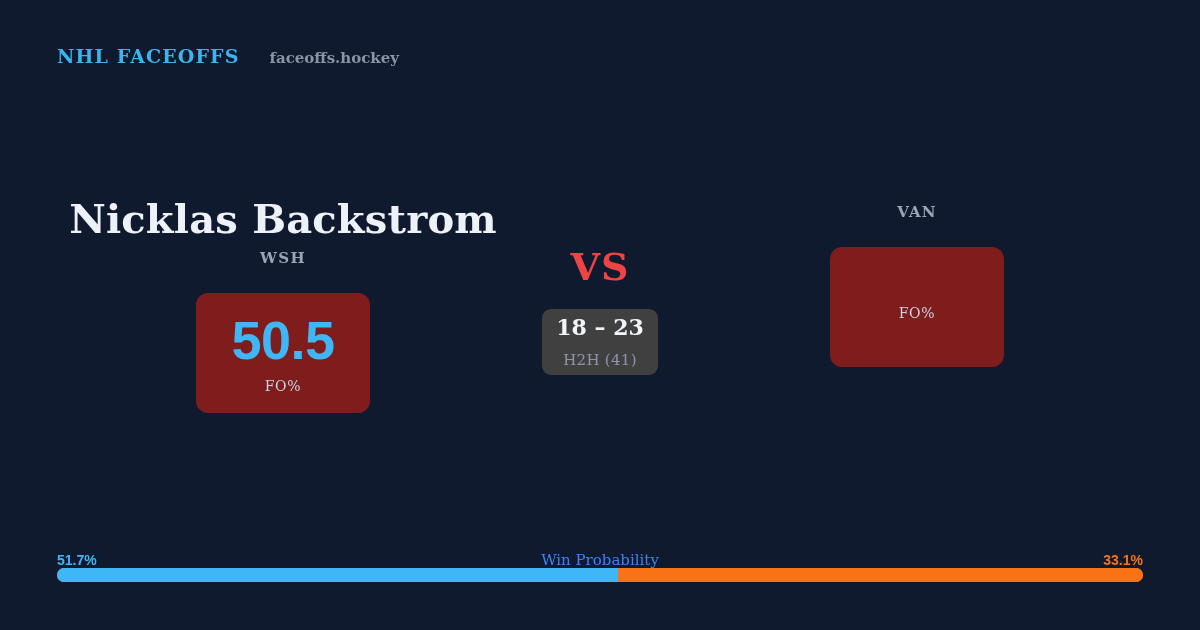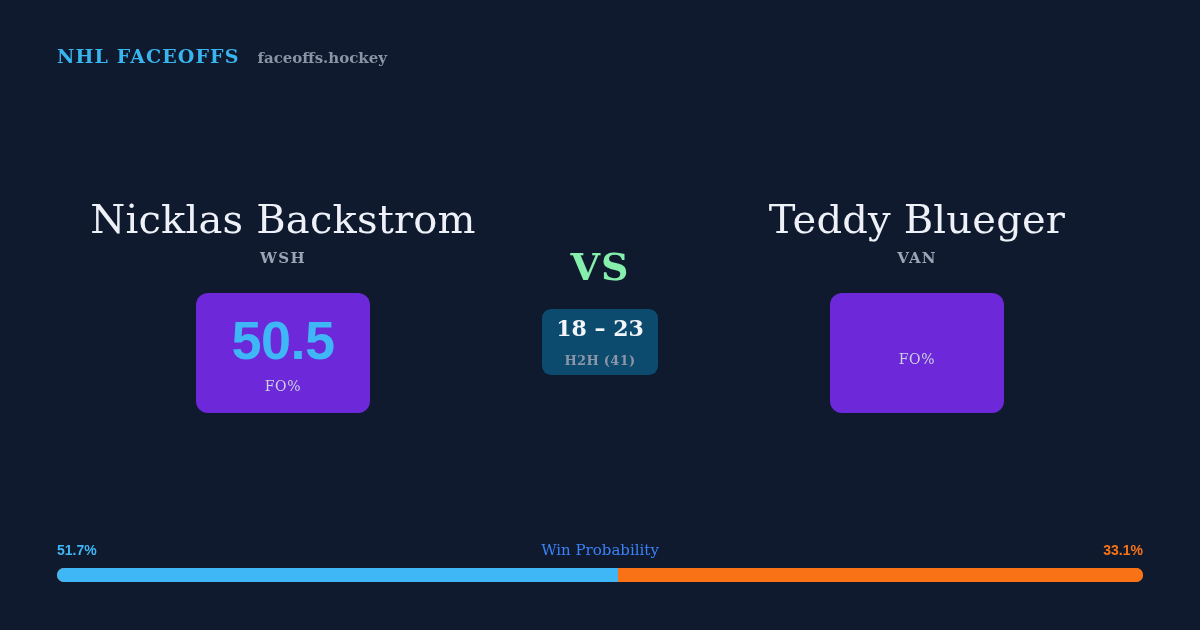--- a/index.html
+++ b/index.html
@@ -15,21 +15,21 @@
     position: relative;
   }
 
   
   .header {
     position: absolute;
     left: 57px;
     top: 47px;
     display: flex;
     align-items: baseline;
-    gap: 18px;
+    gap: 30px;
   }
   .brand {
     font-family: "DejaVu Serif", "Liberation Serif", serif;
     font-weight: 700;
     font-size: 19px;
     letter-spacing: 1.1px;
     color: #38b6f0;
     line-height: 1;
     white-space: nowrap;
   }
@@ -57,21 +57,21 @@
     width: 480px;
     display: flex;
     flex-direction: column;
     align-items: center;
   }
   .side-left  { left: 43px; }
   .side-right { left: 677px; }
 
   .player-name {
     font-family: "DejaVu Serif", "Liberation Serif", serif;
-    font-weight: 400;
+    font-weight: 700;
     font-size: 40px;
     color: #eef2f8;
     line-height: 1.15;
     white-space: nowrap;
     letter-spacing: 0.2px;
   }
   .team-abbr {
     margin-top: 9px;
     font-family: "DejaVu Serif", "Liberation Serif", serif;
     font-weight: 700;
@@ -79,21 +79,21 @@
     letter-spacing: 1.3px;
     color: #9aa5b6;
     line-height: 1;
     text-align: right;
   }
 
   .stat-card {
     margin-top: 27px;
     width: 174px;
     height: 120px;
-    background: #6d28d9;
+    background: #7f1d1d;
     border-radius: 12px;
     display: flex;
     flex-direction: column;
     align-items: center;
     justify-content: center;
     box-sizing: border-box;
   }
   .stat-value {
     font-family: "Liberation Sans", "DejaVu Sans", sans-serif;
     font-weight: 700;
@@ -119,68 +119,67 @@
     top: 0;
     width: 200px;
     display: flex;
     flex-direction: column;
     align-items: center;
   }
   .vs-text {
     font-family: "DejaVu Serif", "Liberation Serif", serif;
     font-weight: 700;
     font-size: 38px;
-    color: #86efac;
+    color: #ef4444;
     line-height: 1;
     letter-spacing: 1px;
     margin-top: 52px;
   }
   .h2h-card {
     margin-top: 23px;
     width: 116px;
     height: 66px;
-    background: #0c4a6e;
+    background: #404040;
     border-radius: 9px;
     display: flex;
     flex-direction: column;
     align-items: center;
     justify-content: center;
     box-sizing: border-box;
   }
   .h2h-score {
     font-family: "DejaVu Serif", "Liberation Serif", serif;
     font-weight: 700;
     font-size: 22px;
     color: #f2f5fa;
     line-height: 1;
     white-space: nowrap;
   }
   .h2h-label {
     margin-top: 15px;
     font-family: "DejaVu Serif", "Liberation Serif", serif;
-    font-weight: 700;
-    font-size: 13px;
+    font-weight: 400;
+    font-size: 15px;
     color: #8c96a8;
     line-height: 1;
     letter-spacing: 0.3px;
     white-space: nowrap;
   }
 
   
   .winprob {
     position: absolute;
     left: 57px;
     right: 57px;
     bottom: 48px;
   }
   .winprob-labels {
     display: flex;
     align-items: baseline;
     justify-content: space-between;
-    margin-bottom: 10px;
   }
   .wp-left {
     font-family: "Liberation Sans", "DejaVu Sans", sans-serif;
     font-weight: 700;
     font-size: 14px;
     color: #3fb6f5;
     line-height: 1;
   }
   .wp-title {
     font-family: "DejaVu Serif", "Liberation Serif", serif;
@@ -236,21 +235,20 @@
 
   <div class="center">
     <div class="vs-text">VS</div>
     <div class="h2h-card">
       <div class="h2h-score">18 – 23</div>
       <div class="h2h-label">H2H (41)</div>
     </div>
   </div>
 
   <div class="side side-right">
-    <div class="player-name">Teddy Blueger</div>
     <div class="team-abbr">VAN</div>
     <div class="stat-card">
       <div class="stat-label">FO%</div>
     </div>
   </div>
 
 </div>
 
 <div class="winprob">
   <div class="winprob-labels">

